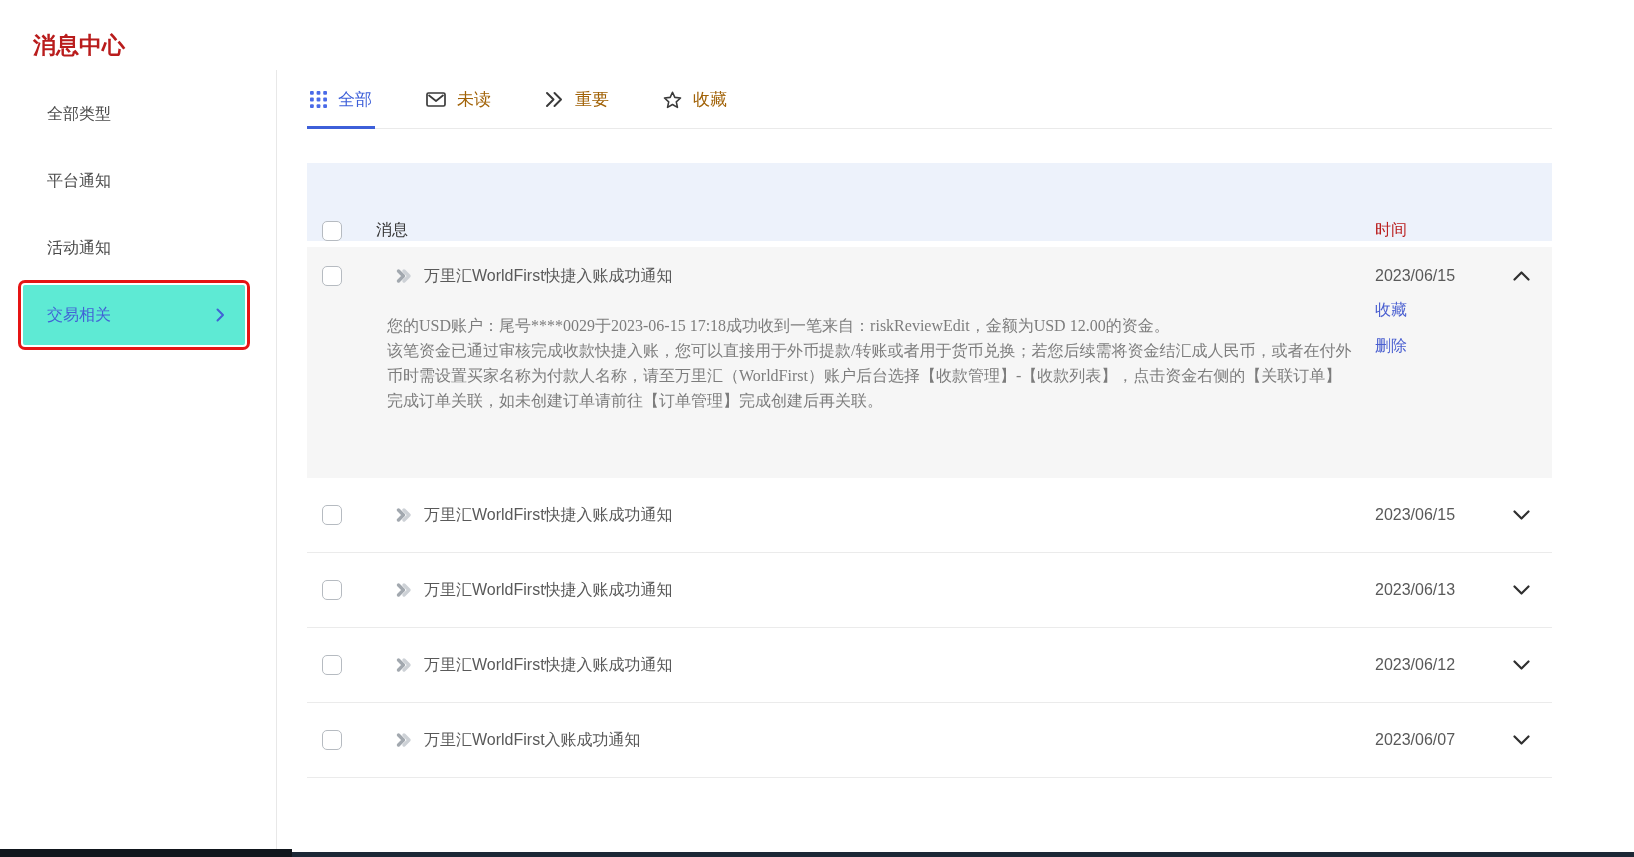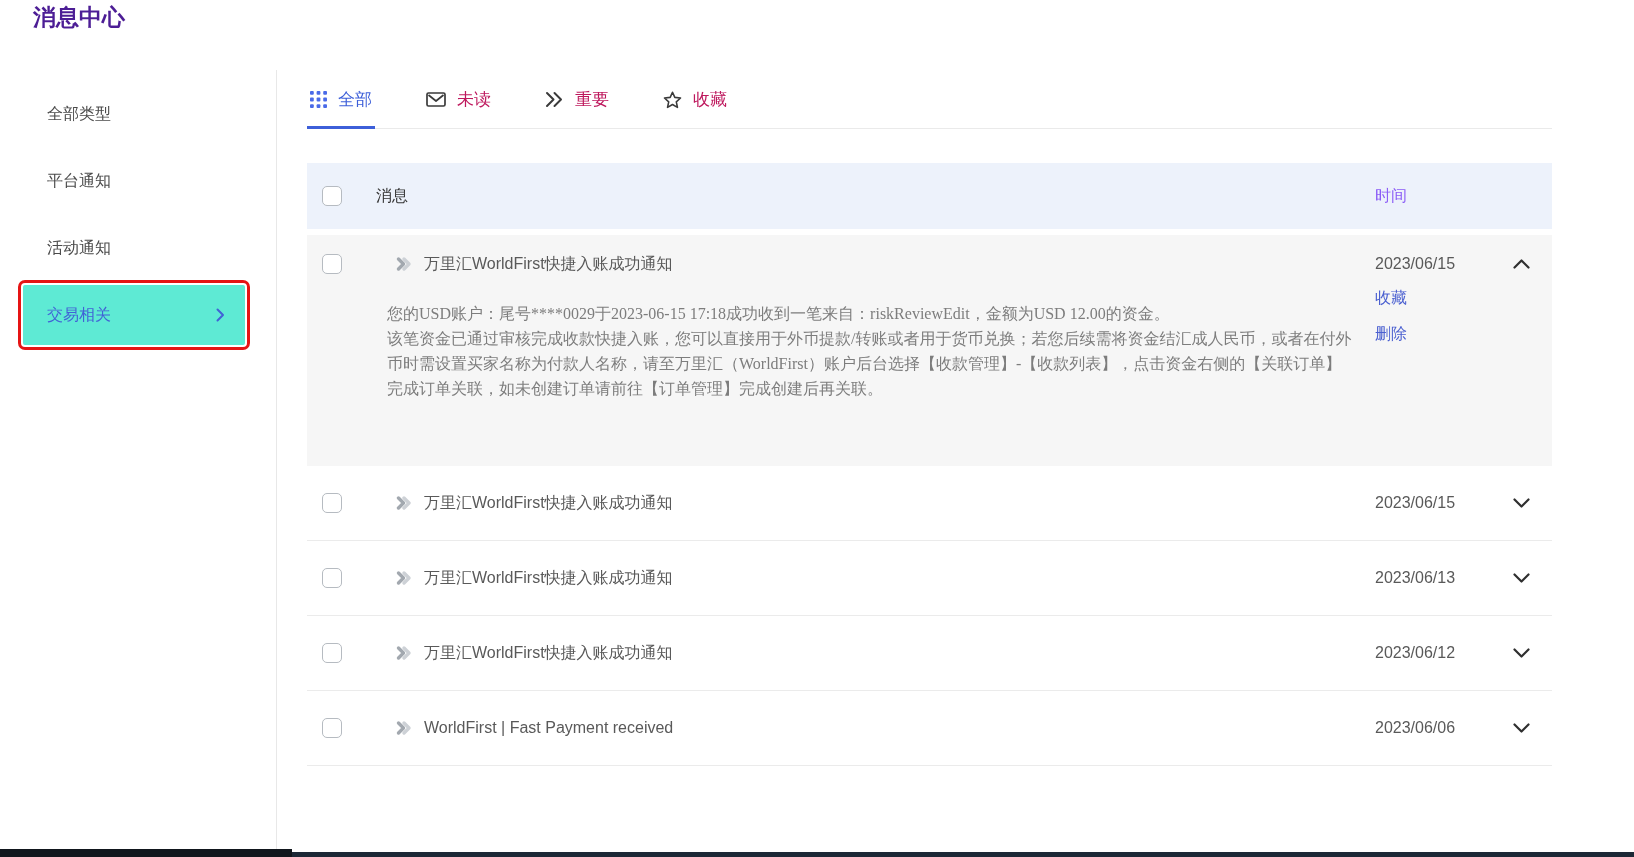--- a/index.html
+++ b/index.html
@@ -1,42 +1,42 @@
 <!DOCTYPE html>
 <html><head>
 <meta charset="utf-8">
 <style>
   * { margin:0; padding:0; box-sizing:border-box; }
   html,body { width:1634px; height:857px; overflow:hidden; background:#fff;
     font-family:"Liberation Sans","DejaVu Sans",sans-serif; color:#333; }
 
-  .page-title { padding:2px 0 0 33px; font-size:23px; font-weight:bold; color:#4c1d95; height:70px; }
+  .page-title { padding:30px 0 0 33px; font-size:23px; font-weight:bold; color:#b91c1c; height:70px; }
 
   .layout { display:flex; align-items:stretch; min-height:785px; }
 
   
   .sidebar { width:277px; flex:none; border-right:1px solid #e8e8e8; padding-top:14px; }
   .side-item { margin:0 31px 7px 23px; height:60px; display:flex; align-items:center;
     padding:0 20px 0 24px; font-size:16px; color:#4a4a4a; cursor:pointer; border-radius:2px; }
   .side-item.selected { background:#5eead4; color:#4262d6; justify-content:space-between;
     outline:3px solid #e61414; outline-offset:2px; }
 
   
   .main { flex:1; padding:8px 82px 0 30px; }
 
   .tabbar { display:flex; gap:48px; border-bottom:1px solid #eaeaea; }
   .tab { display:flex; align-items:center; gap:11px; padding:10px 3px 17px 3px;
-    font-size:17px; color:#be185d; position:relative; cursor:pointer; }
+    font-size:17px; color:#a16207; position:relative; cursor:pointer; }
   .tab.active { color:#3d5fd9; }
   .tab.active::after { content:""; position:absolute; left:0; right:0; bottom:-1px;
     height:3px; background:#3d5fd9; }
   .ticon { display:inline-flex; align-items:center; }
 
   
-  .thead { margin-top:34px; height:66px; background:#edf2fb; display:flex; align-items:center; }
+  .thead { margin-top:34px; height:78px; background:#edf2fb; display:flex; align-items:flex-end; }
   .th-msg { margin-left:34px; font-size:16px; color:#333; }
   .right-col { width:177px; flex:none; }
 
   .cb { width:20px; height:20px; border:1px solid #b6bbc1; border-radius:5px;
     background:#fff; display:inline-block; flex:none; margin-left:15px; cursor:pointer; }
 
   .row-exp { margin-top:6px; background:#f6f6f6; display:flex; padding-bottom:65px; }
   .row-left { flex:1; min-width:0; }
   .title-line { height:58px; display:flex; align-items:center; }
   .msg-icon { margin-left:52px; display:inline-flex; }
@@ -130,21 +130,21 @@
         </span>
         <span>收藏</span>
       </div>
     </div>
 
     <div class="thead">
       <span class="cb"></span>
       <span class="th-msg">消息</span>
       <span style="flex:1"></span>
       <div class="right-col">
-        <span style="font-size:16px;color:#8b5cf6;">时间</span>
+        <span style="font-size:16px;color:#b91c1c;">时间</span>
       </div>
     </div>
 
     <div class="row-exp">
       <div class="row-left">
         <div class="title-line">
           <span class="cb"></span>
           <span class="msg-icon">
             <svg width="19" height="18" viewBox="0 0 18 18">
               <path d="M9.5 4 L14.5 9 L9.5 14" fill="none" stroke="#cdd1d6" stroke-width="3.4" stroke-linejoin="round" stroke-linecap="round"></path>
@@ -225,38 +225,38 @@
       <div class="right-col">
         <span class="date-txt">2023/06/12</span>
         <span class="chev-btn">
           <svg width="17" height="10" viewBox="0 0 17 10">
               <path d="M1.5 1.5 L8.5 8.5 L15.5 1.5" fill="none" stroke="#2f2f2f" stroke-width="2.2" stroke-linecap="round" stroke-linejoin="round"></path>
             </svg>
         </span>
       </div>
     </div>
 
-
-    <div class="row">
-      <span class="cb"></span>
-      <span class="msg-icon">
-        <svg width="19" height="18" viewBox="0 0 18 18">
-            <path d="M9.5 4 L14.5 9 L9.5 14" fill="none" stroke="#cdd1d6" stroke-width="3.4" stroke-linejoin="round" stroke-linecap="round"></path>
-            <path d="M4 4 L9 9 L4 14" fill="none" stroke="#a2a8af" stroke-width="3.4" stroke-linejoin="round" stroke-linecap="round"></path>
-          </svg>
-      </span>
-      <span class="msg-title">WorldFirst | Fast Payment received</span>
-      <span style="flex:1"></span>
-      <div class="right-col">
-        <span class="date-txt">2023/06/06</span>
-        <span class="chev-btn">
-          <svg width="17" height="10" viewBox="0 0 17 10">
-              <path d="M1.5 1.5 L8.5 8.5 L15.5 1.5" fill="none" stroke="#2f2f2f" stroke-width="2.2" stroke-linecap="round" stroke-linejoin="round"></path>
-            </svg>
-        </span>
-      </div>
-    </div>
+    <div class="row">
+      <span class="cb"></span>
+      <span class="msg-icon">
+        <svg width="19" height="18" viewBox="0 0 18 18">
+            <path d="M9.5 4 L14.5 9 L9.5 14" fill="none" stroke="#cdd1d6" stroke-width="3.4" stroke-linejoin="round" stroke-linecap="round"></path>
+            <path d="M4 4 L9 9 L4 14" fill="none" stroke="#a2a8af" stroke-width="3.4" stroke-linejoin="round" stroke-linecap="round"></path>
+          </svg>
+      </span>
+      <span class="msg-title">万里汇WorldFirst入账成功通知</span>
+      <span style="flex:1"></span>
+      <div class="right-col">
+        <span class="date-txt">2023/06/07</span>
+        <span class="chev-btn">
+          <svg width="17" height="10" viewBox="0 0 17 10">
+              <path d="M1.5 1.5 L8.5 8.5 L15.5 1.5" fill="none" stroke="#2f2f2f" stroke-width="2.2" stroke-linecap="round" stroke-linejoin="round"></path>
+            </svg>
+        </span>
+      </div>
+    </div>
+
 
   </main>
 </div>
 
 <div class="bottom-bar"></div>
 <div class="bottom-bar-left"></div>
 
 </body></html>

